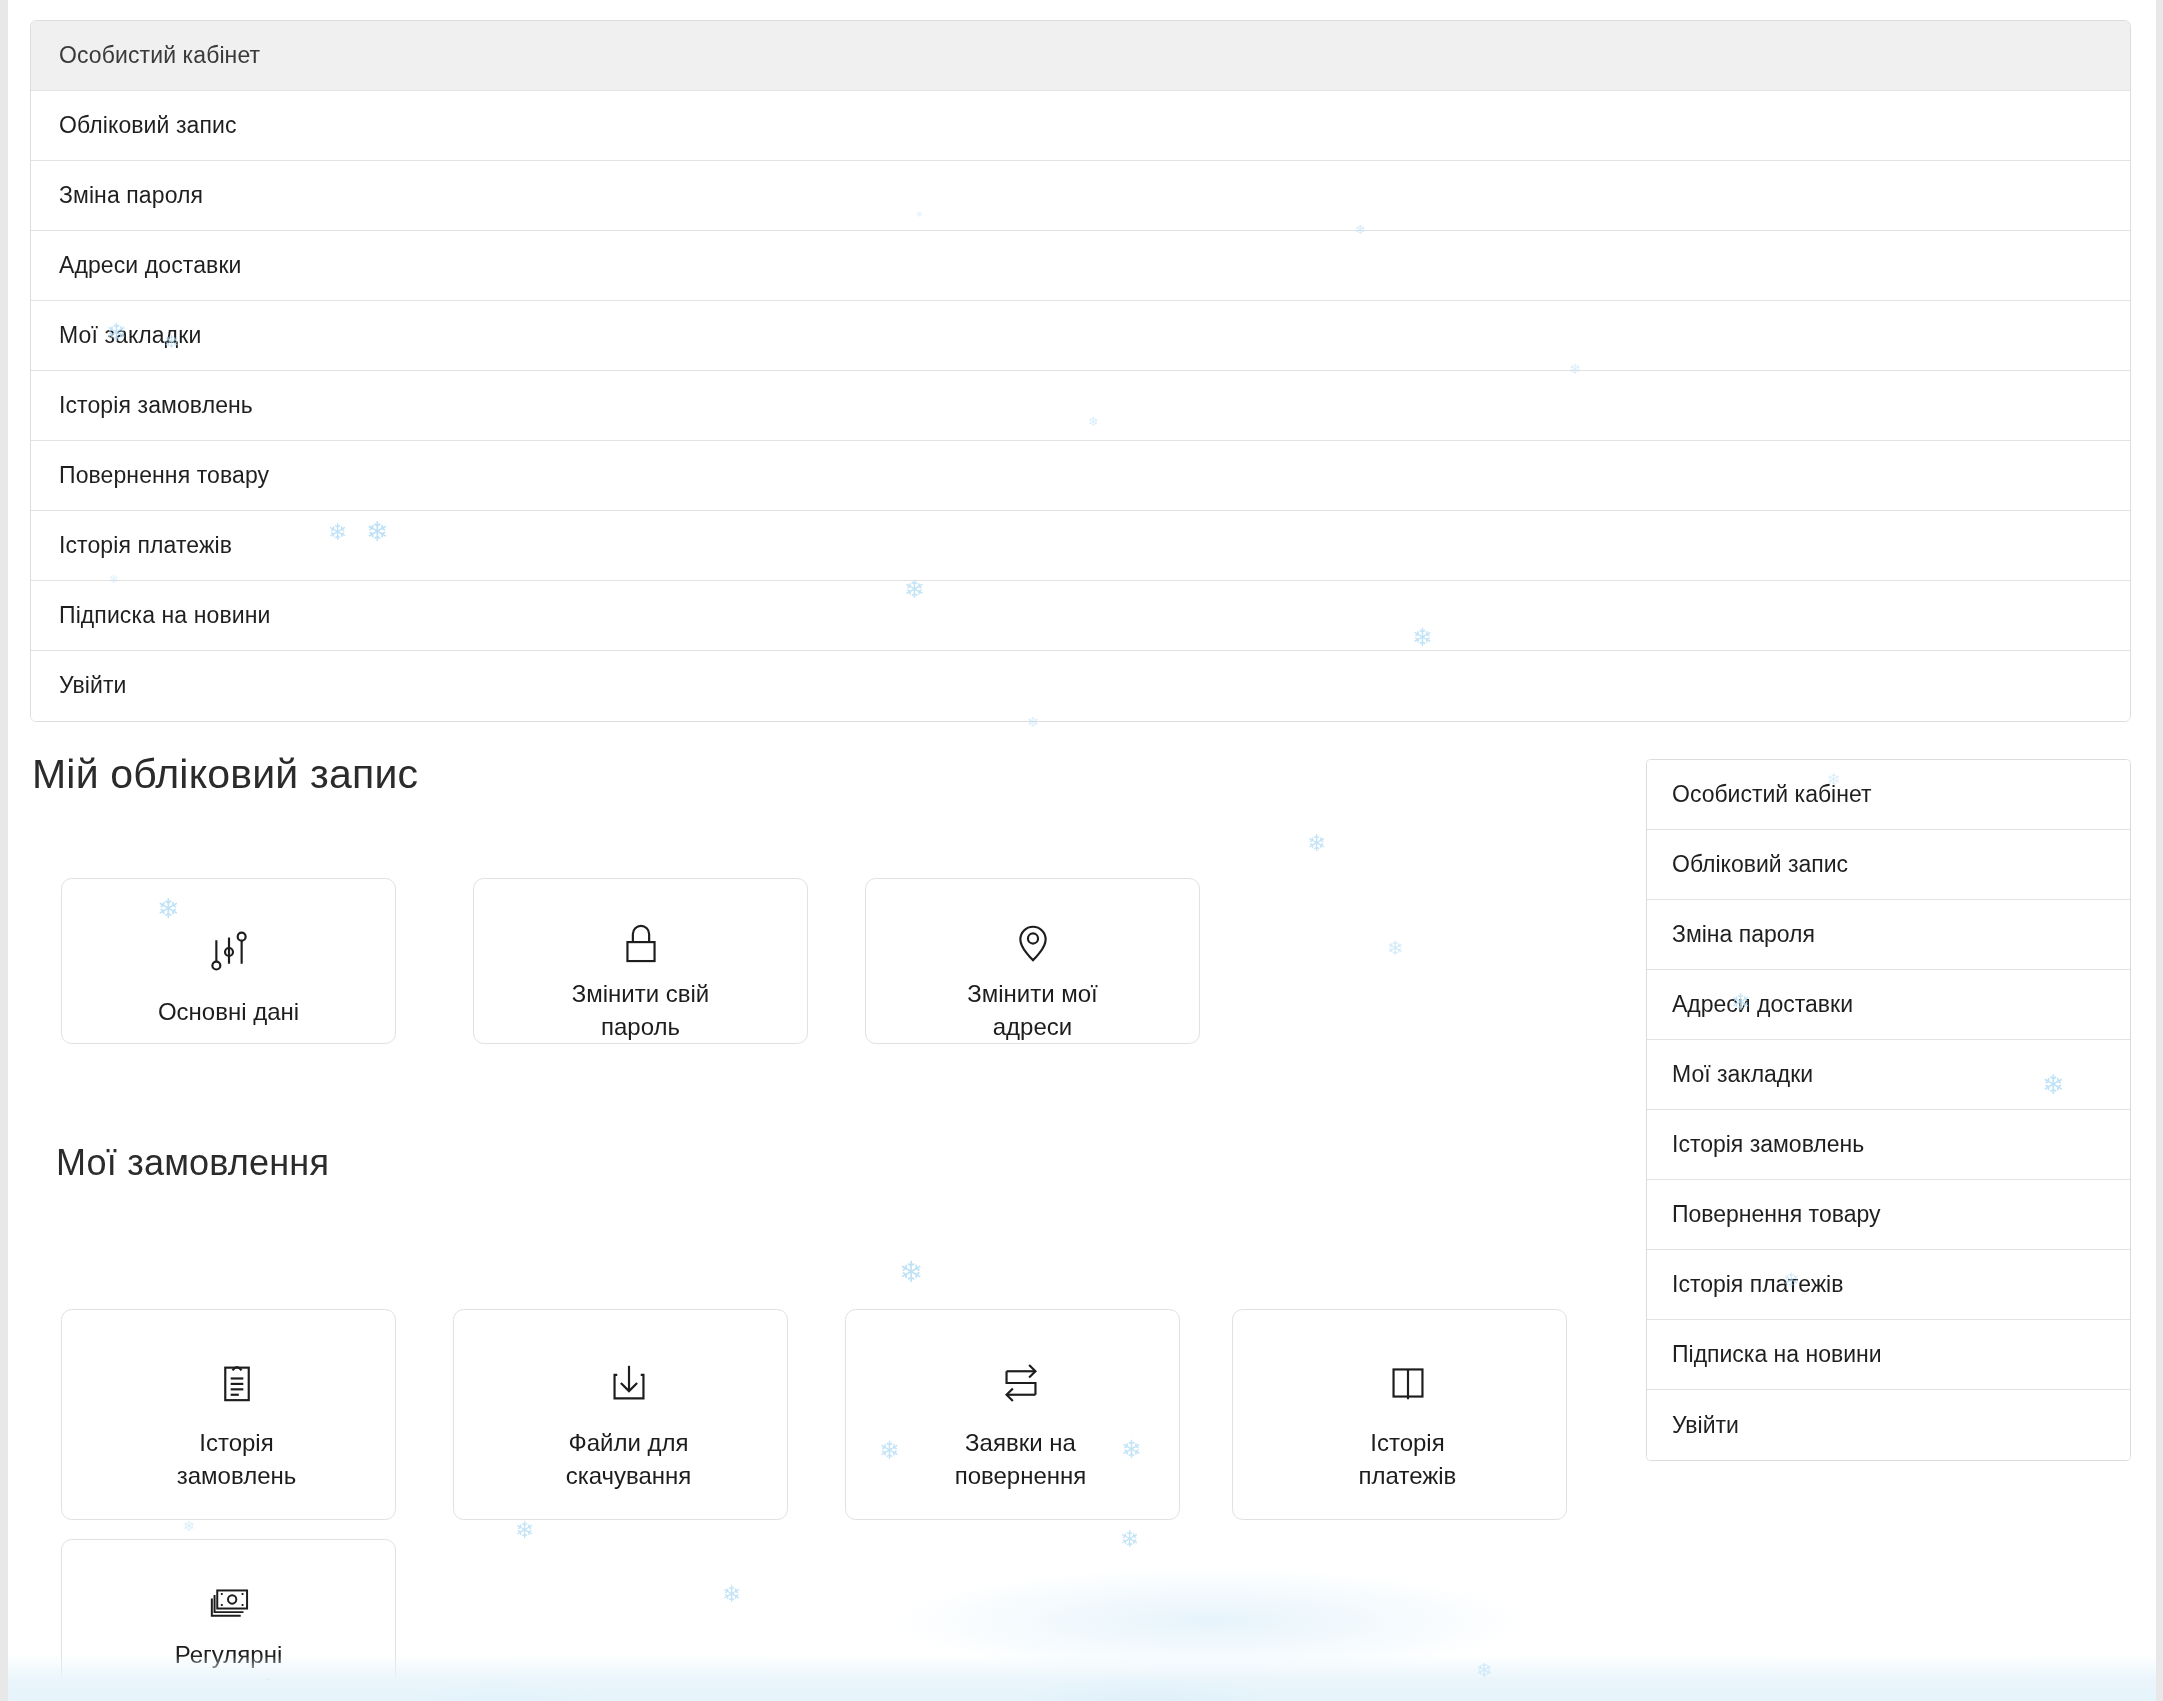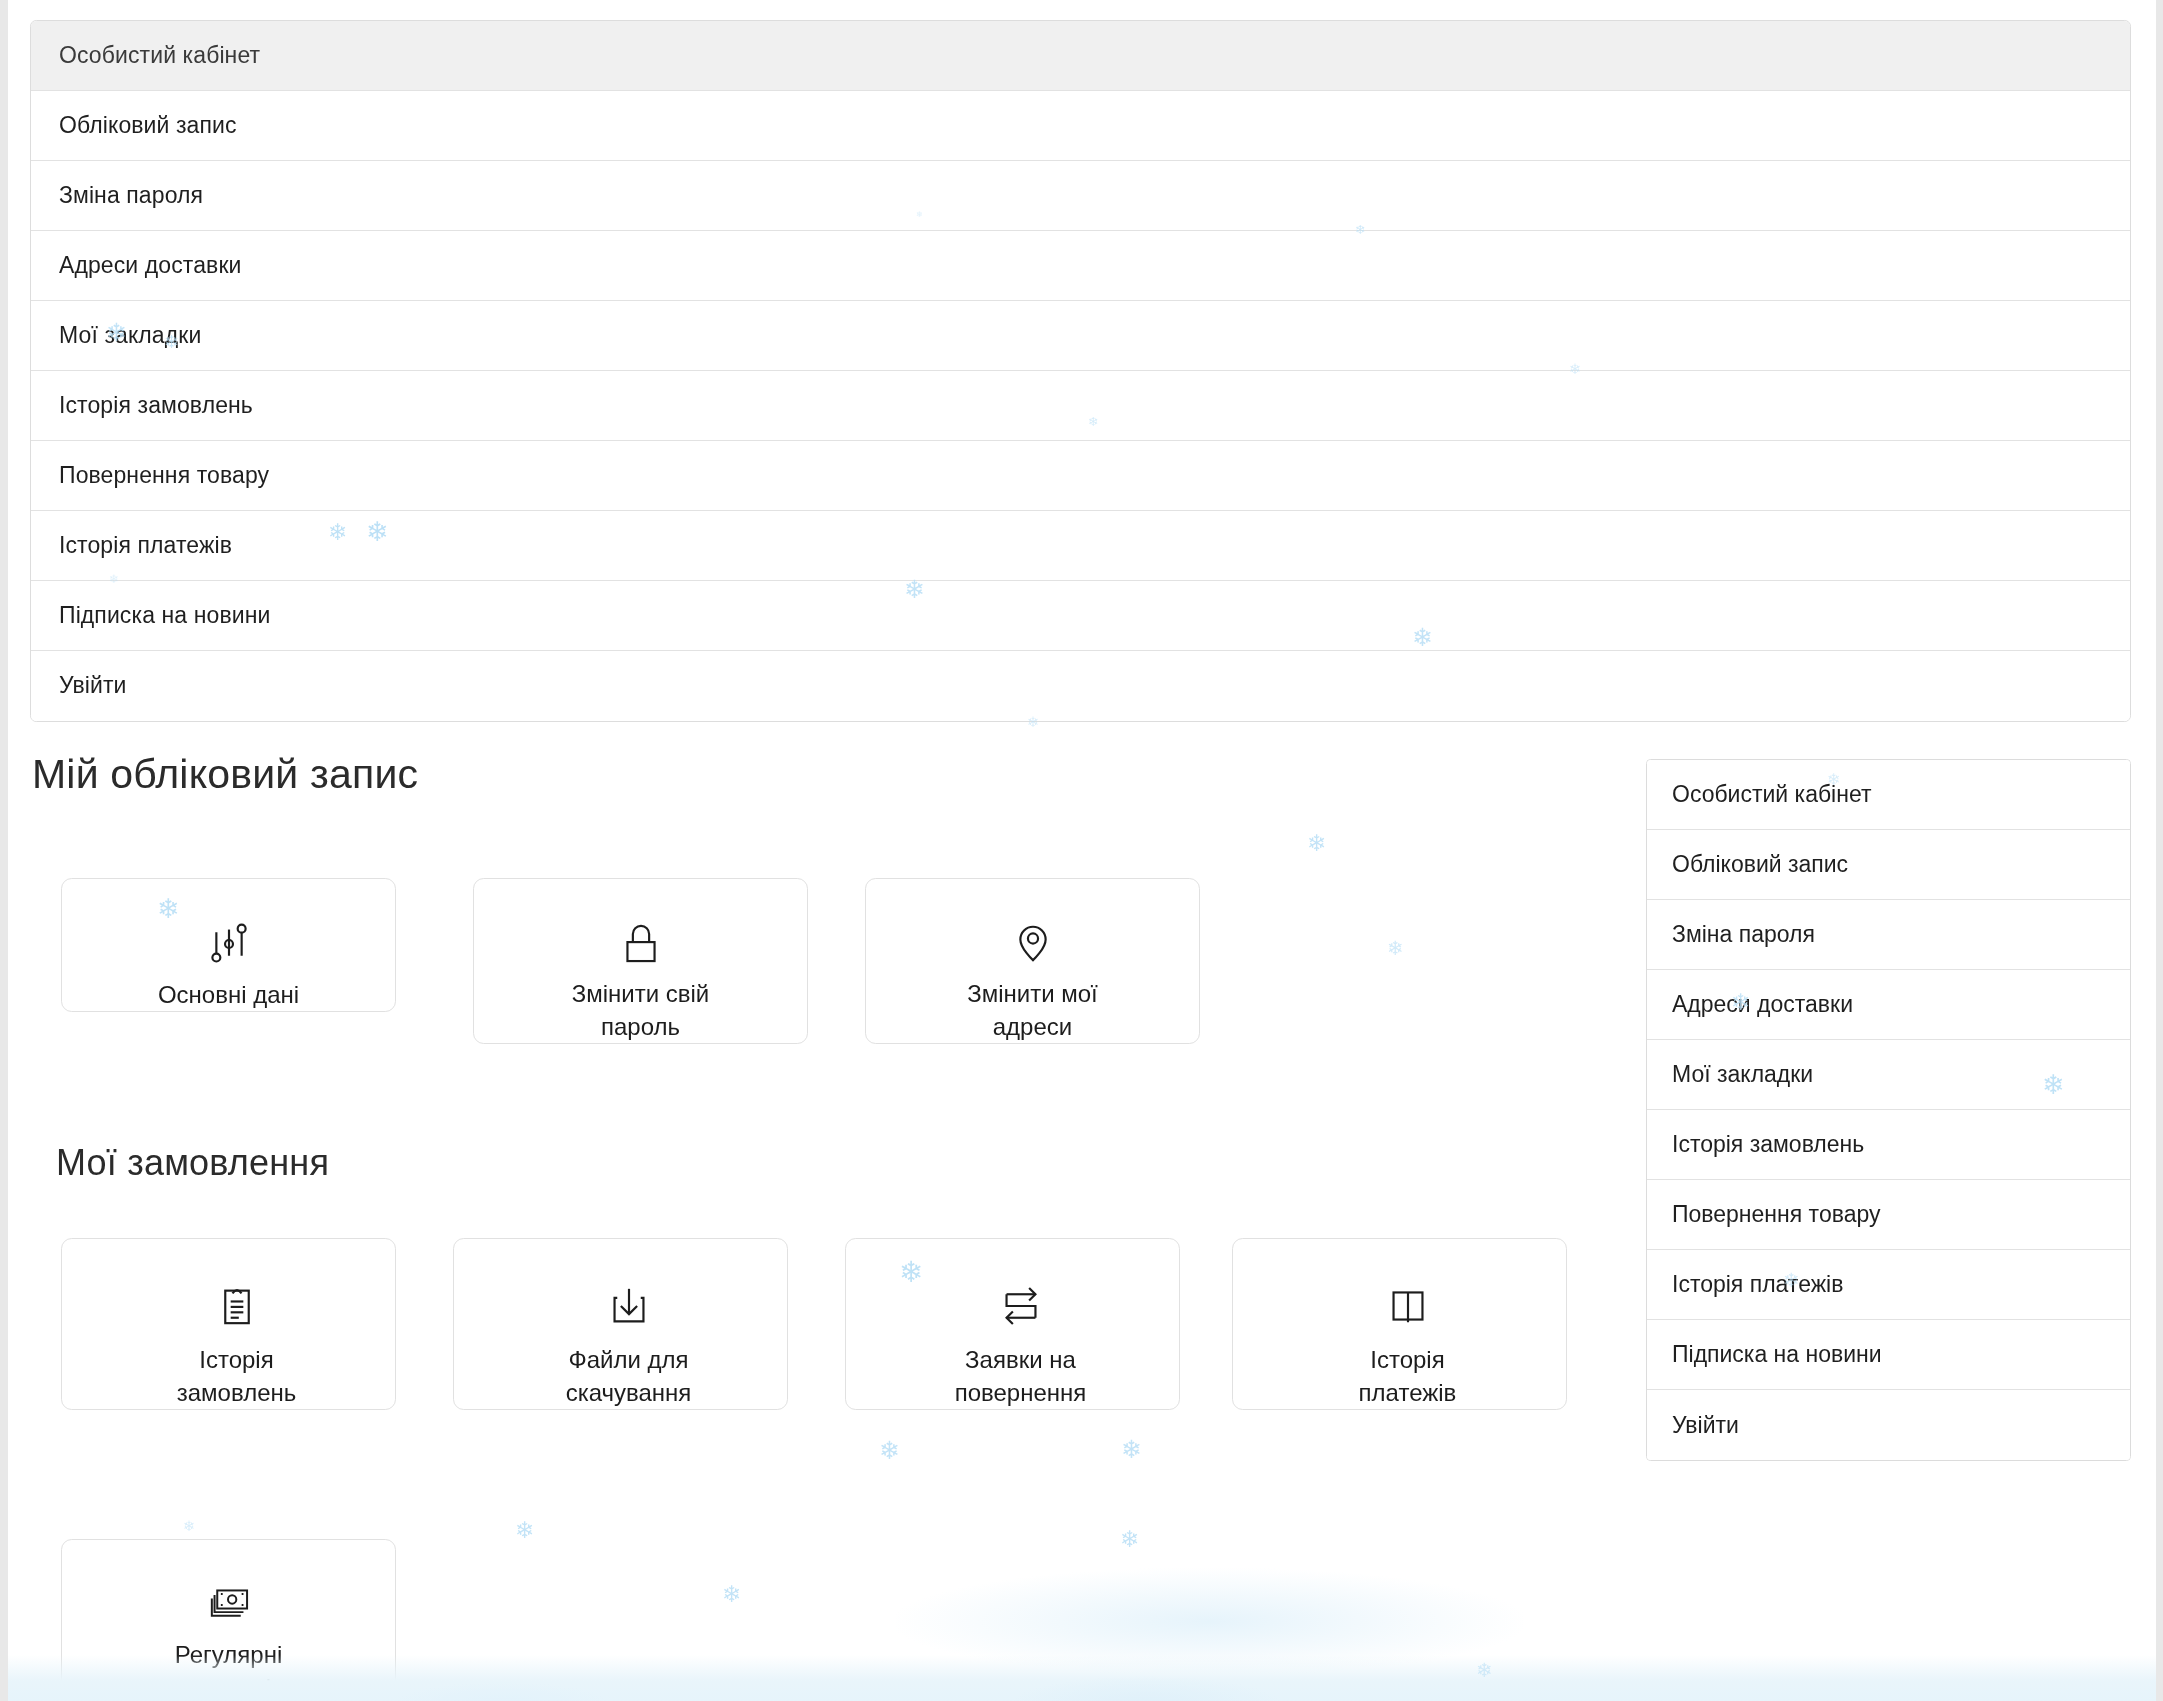--- a/index.html
+++ b/index.html
@@ -109,29 +109,29 @@
   .card .card-label {
     font-size: 24px;
     line-height: 33px;
     text-align: center;
     color: #1d1d1d;
     padding: 0 12.5px 0;
     white-space: pre-line;
   }
 
   
-  .card.r1 { top: 878px; height: 134px; }
+  .card.r1 { top: 878px; height: 166px; }
   .card.r1.tall { height: 166px; margin-left: 20px; }
   .card.c1 { left: 61px; }
   .card.c2 { left: 453px; }
   .card.c3 { left: 845px; }
   .card.c4 { left: 1232px; }
 
   
-  .card.r2 { top: 1238px; height: 172px; padding-left: 16px; }
+  .card.r2 { top: 1309px; height: 211px; padding-left: 16px; }
   
   .card.r3 { top: 1539px; height: 166px; }
 
   .card .icon-wrap svg { display: block; }
 
   
   .side-menu {
     position: absolute;
     left: 1646px;
     top: 759px;

